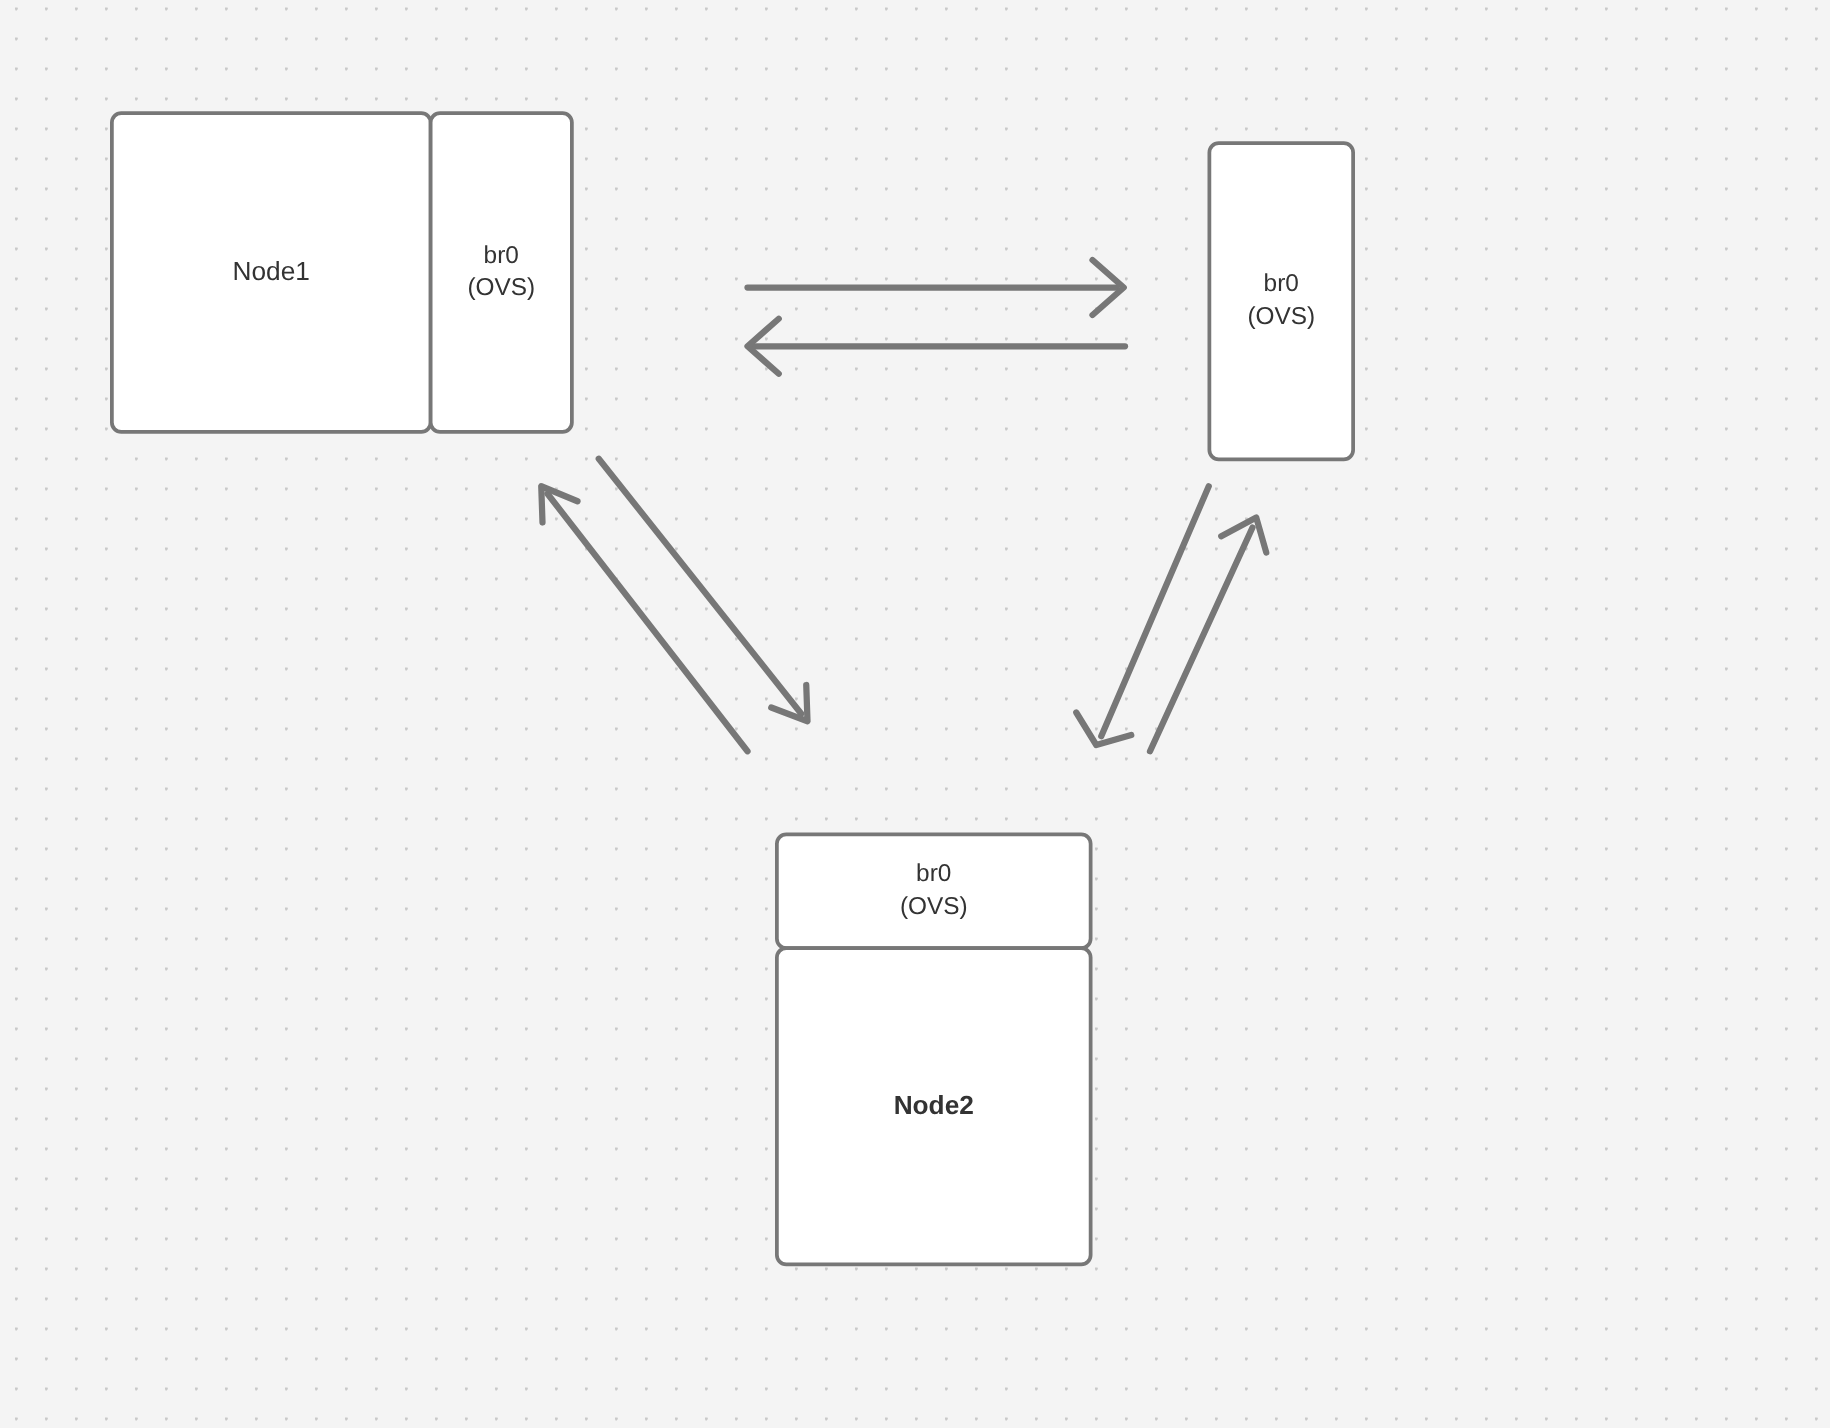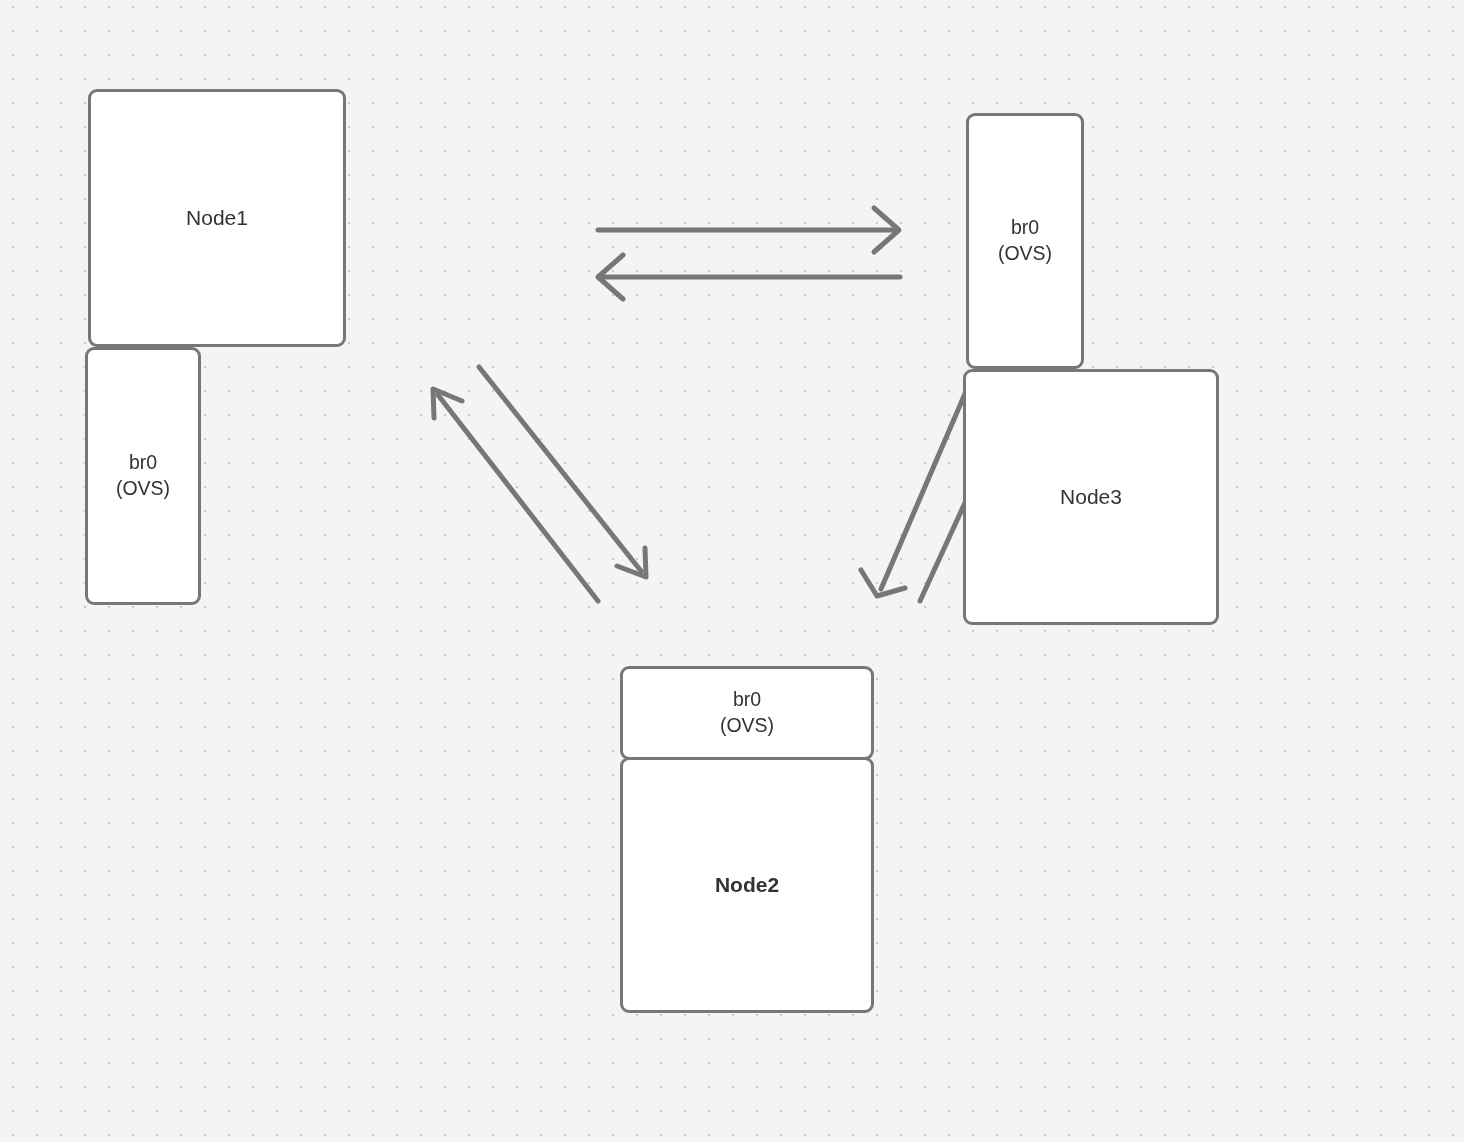--- a/index.html
+++ b/index.html
@@ -26,21 +26,21 @@
     left: 0;
     top: 0;
     width: 1464px;
     height: 1142px;
     pointer-events: none;
   }
   .node-group {
     position: absolute;
     display: flex;
   }
-  .node-group.horizontal { flex-direction: column; }
+  .node-group.horizontal { flex-direction: row; }
   .node-group.vertical { flex-direction: column; }
 
   .box {
     box-sizing: border-box;
     background: #ffffff;
     border: 3px solid #777777;
     border-radius: 9px;
     display: flex;
     align-items: center;
     justify-content: center;
@@ -115,23 +115,20 @@
       <span class="box-label">br0
 (OVS)</span>
     </div>
   </div>
 
   <div id="group-node3" class="node-group horizontal">
     <div class="box bridge-box">
       <span class="box-label">br0
 (OVS)</span>
     </div>
-    <div class="box main-box">
-      <span class="box-label">Node3</span>
-    </div>
   </div>
 
   <div id="group-node2" class="node-group vertical">
     <div class="box bridge-box">
       <span class="box-label">br0
 (OVS)</span>
     </div>
     <div class="box main-box">
       <span class="box-label">Node2</span>
     </div>

